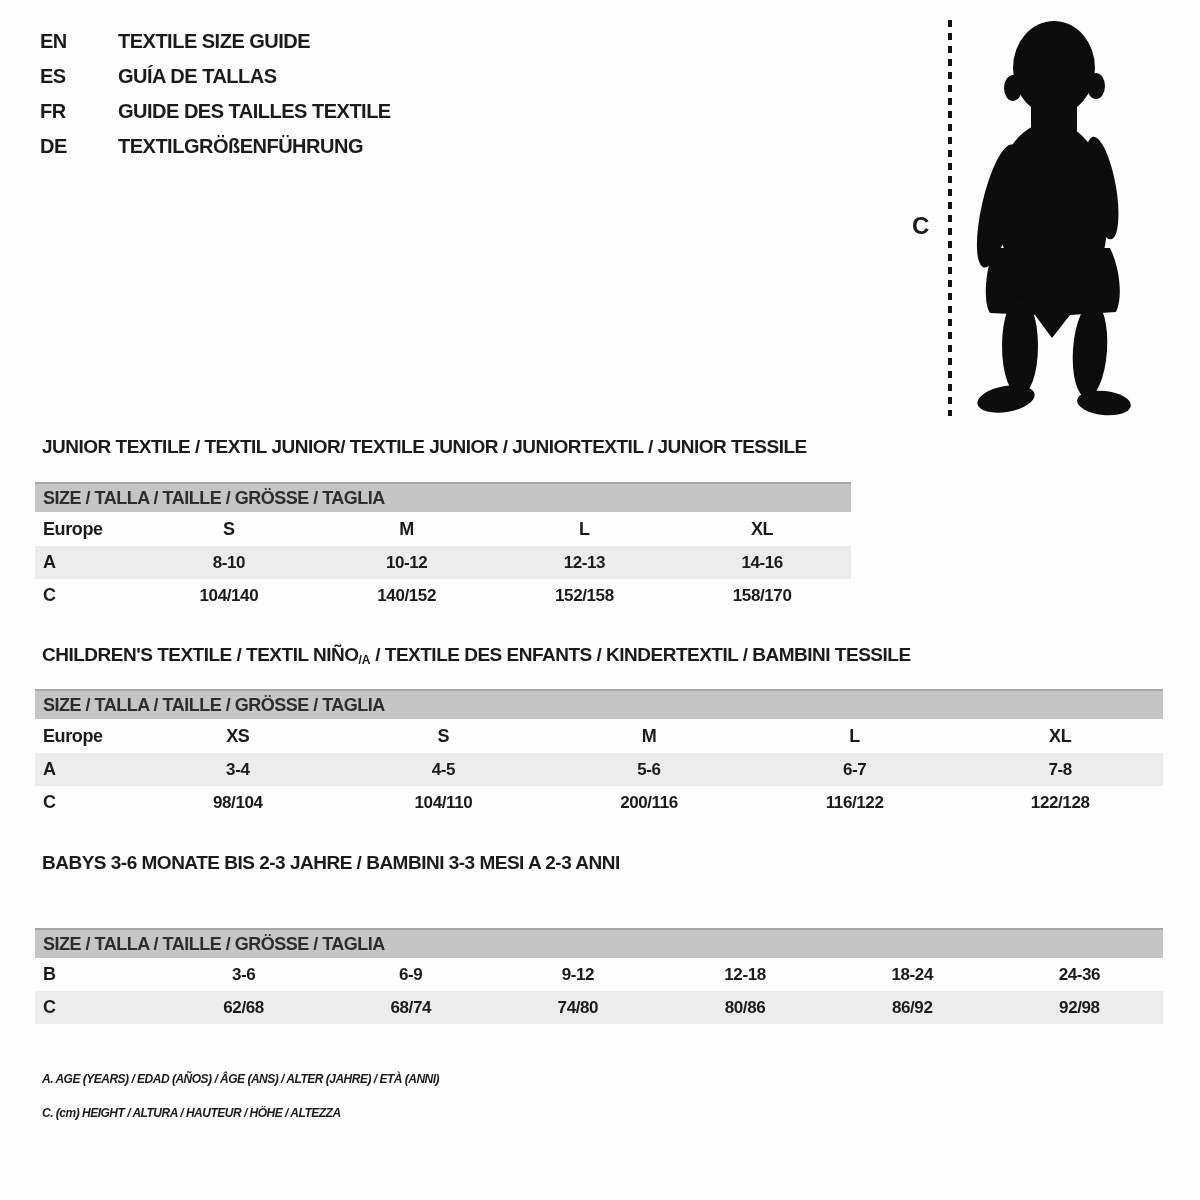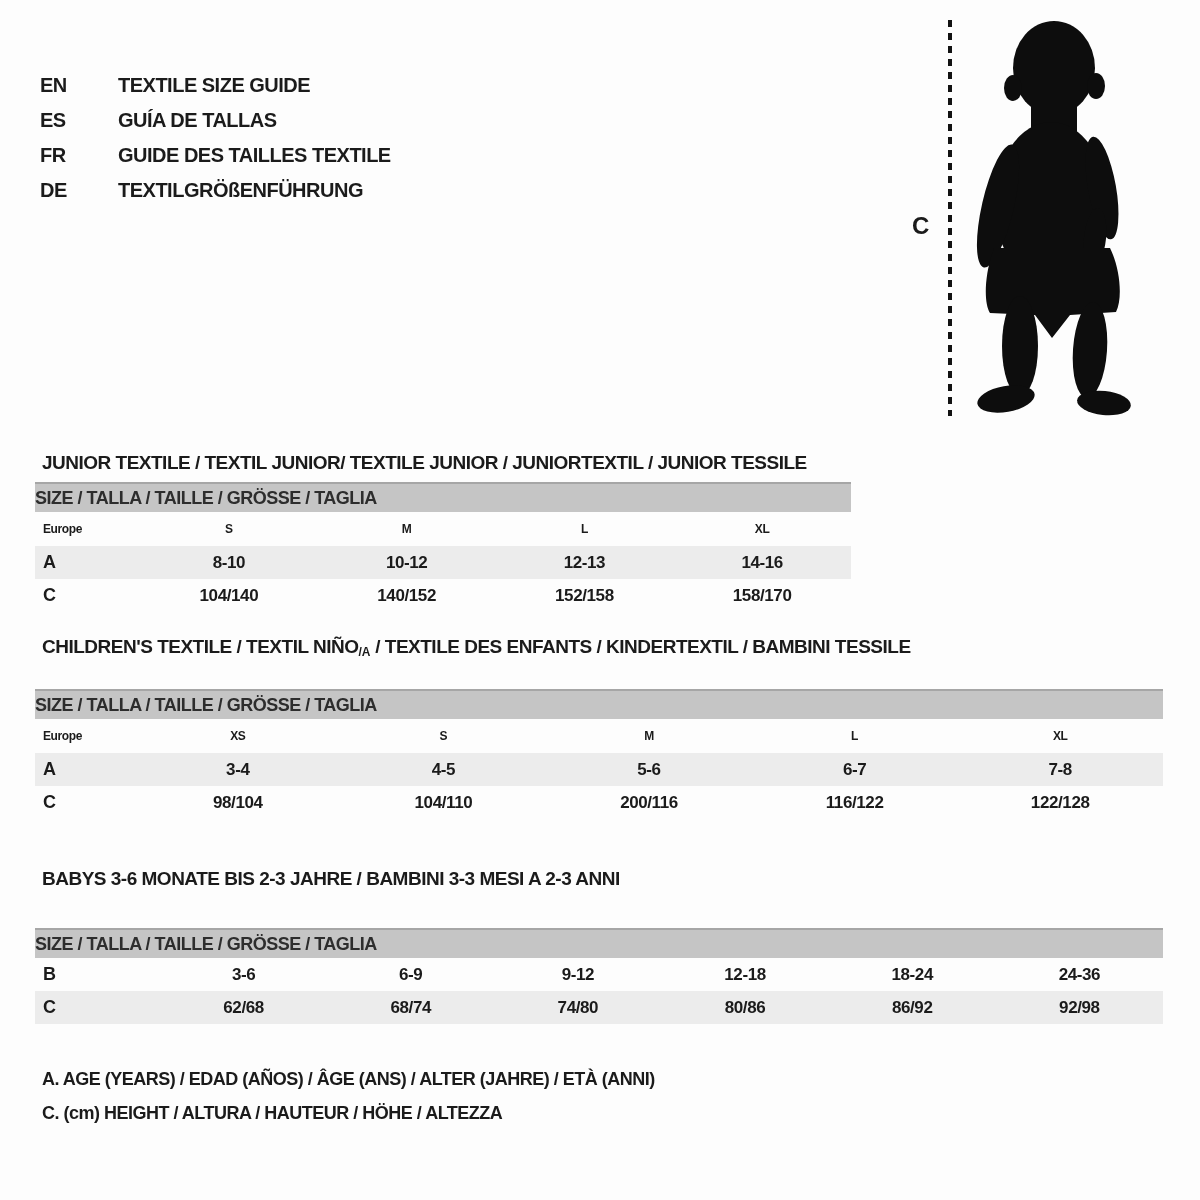--- a/index.html
+++ b/index.html
@@ -4,57 +4,57 @@
 <style>
   html,body { margin:0; padding:0; background:#ffffff; }
   .page {
     position:relative; width:1200px; height:1200px;
     background:#fdfdfd; overflow:hidden;
     font-family:"Liberation Sans", sans-serif;
     color:#1b1b1b;
     -webkit-font-smoothing:antialiased;
   }
   
-  .lang-block { position:absolute; left:40px; top:30px;margin-top:44px; }
+  .lang-block { position:absolute; left:40px; top:30px; }
   .lang-row { display:flex; align-items:baseline; height:35px; font-size:20px; font-weight:bold; letter-spacing:-0.5px; }
   .lang-code { width:78px; }
   .lang-title { white-space:nowrap; }
 
   
   .figure-line {
     position:absolute; left:948px; top:20px; width:4px; height:396px;
     background:repeating-linear-gradient(to bottom, #121212 0 7px, transparent 7px 13px);
   }
   .figure-label { position:absolute; left:912px; top:212px; font-size:24px; font-weight:bold; }
   .figure-svg { position:absolute; left:957px; top:16px; }
 
   
-  .sec-heading { position:absolute; left:42px; font-size:19px; font-weight:bold; letter-spacing:-0.5px; white-space:nowrap;margin-top:16px; }
+  .sec-heading { position:absolute; left:42px; font-size:19px; font-weight:bold; letter-spacing:-0.5px; white-space:nowrap; }
   .heading-sub { font-size:12px; font-weight:bold; vertical-align:-3px; letter-spacing:0; }
   .babies-heading { line-height:33px; }
 
   
   .tablewrap { position:absolute; }
   .band {
     height:28px; background:#c5c5c5; border-top:2px solid #a6a6a6;
-    line-height:28px; padding-left:0; font-size:18px; font-weight:bold;
+    line-height:28px; padding-left:8px; font-size:18px; font-weight:bold;
     color:#2d2d2d; letter-spacing:-0.5px;
   }
   .size-table { width:100%; border-collapse:collapse; table-layout:fixed; }
   .size-table td {
     height:33px; font-weight:bold; font-size:17px; text-align:center;
     letter-spacing:-0.4px; padding:0;
   }
   .size-table td.lbl { text-align:left; padding-left:8px; font-size:18px; }
   .size-table tr.shade td { background:#ececec; }
-  .size-table tr.europe td { height:34px; font-size:12px;margin-left:37px; }
+  .size-table tr.europe td { height:34px; font-size:18px;margin-left:37px; }
 
   
   .notes { position:absolute; left:42px; top:1068px; }
-  .note { height:34px; line-height:22px; font-size:18px; font-weight:bold; letter-spacing:-0.5px; white-space:nowrap; }
+  .note { height:34px; line-height:22px; font-size:12px; font-weight:bold; letter-spacing:-0.5px; white-space:nowrap;font-style:italic; }
 </style>
 </head>
 <body>
 
 <div class="page">
 
   <div class="lang-block">
     <div class="lang-row">
       <span class="lang-code">EN</span>
       <span class="lang-title">TEXTILE SIZE GUIDE</span>
@@ -123,21 +123,21 @@
         <td class="lbl">C</td>
         <td>104/140</td>
         <td>140/152</td>
         <td>152/158</td>
         <td>158/170</td>
       </tr>
     </tbody>
       </table>
   </div>
 
-  <div class="sec-heading" style="top:620px;">
+  <div class="sec-heading" style="top:644px;">
     <span>CHILDREN'S TEXTILE / TEXTIL NIÑO</span><span class="heading-sub">/A</span><span> / TEXTILE DES ENFANTS / KINDERTEXTIL / BAMBINI TESSILE</span>
   </div>
   <div class="tablewrap" style="left:35px; top:689px; width:1128px;">
     <div class="band">SIZE / TALLA / TAILLE / GRÖSSE / TAGLIA</div>
     <table class="size-table">
       <colgroup>
           <col style="width:100px">
           <col>
           <col>
           <col>

